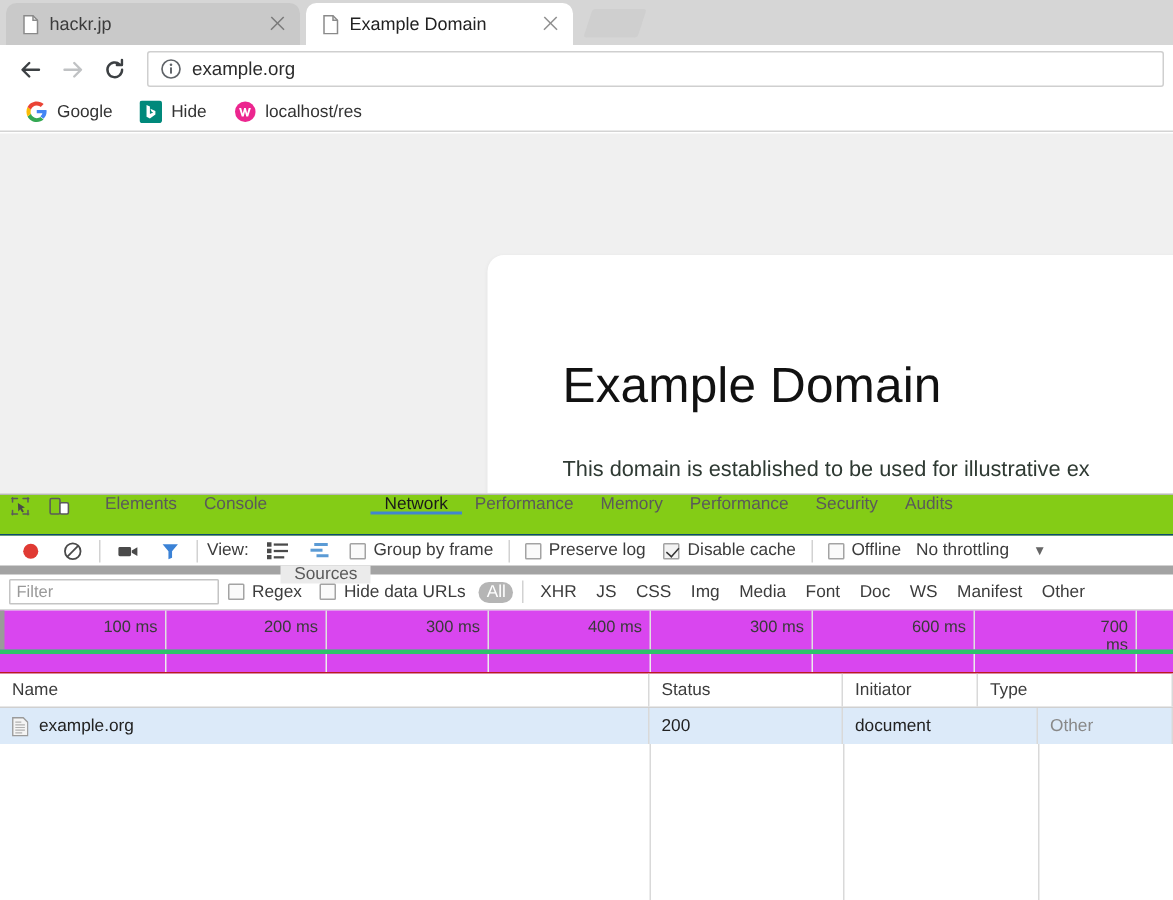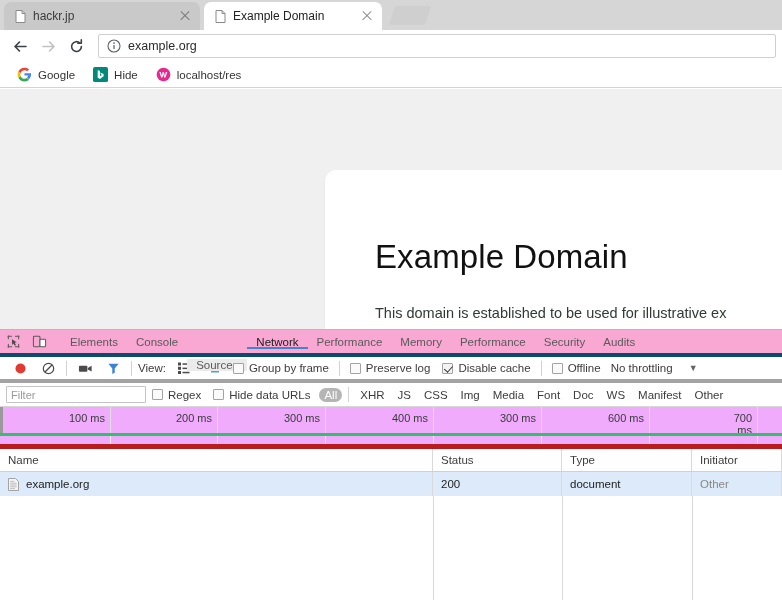--- a/index.html
+++ b/index.html
@@ -89,40 +89,40 @@
   .pagepara { margin-top:29px; font-size:14.5px; color:#2f3a33;
     white-space:nowrap; }
 
   
   .devtools {
     position:absolute; left:0; top:329px; width:782px; height:271px;
     background:#fff; border-top:1px solid #b8b8b8;
     display:flex; flex-direction:column;
   }
   .dt-tabbar {
-    height:27px; display:flex; align-items:center;
-    border-bottom:4px solid #0c4a6e; background:#f9a8d4; flex:none;
+    height:27px; display:flex; align-items:flex-start;
+    border-bottom:1px solid #0c4a6e; background:#84cc16; flex:none;
   }
   .dt-iconbtn { width:26px; display:flex; align-items:center;
     justify-content:center; flex:none; }
   .dt-sep { width:1px; background:#d2d2d2; margin:6px 4px; flex:none; }
   .dt-tab {
     display:flex; align-items:center; padding:0 9px;
     font-size:11.5px; color:#5a5a5a; position:relative; flex:none;
   }
   .dt-tab.hover { background:#ebebeb;margin-top:47px; }
   .dt-tab.active { color:#1a1a1a; }
   .dt-tab.active::after {
     content:""; position:absolute; left:0; right:0; bottom:-1px;
     height:2px; background:#4285cf;
   }
 
   .dt-toolbar {
     height:26px; display:flex; align-items:center;
-    border-bottom:4px solid #a3a3a3; padding-left:6px; gap:0; flex:none;
+    border-bottom:6px solid #a3a3a3; padding-left:6px; gap:0; flex:none;
     font-size:11.5px; color:#3c3c3c;
   }
   .tb-icon { width:28px; height:24px; display:flex; align-items:center;
     justify-content:center; flex:none; }
   .tb-divider { width:1px; height:15px; background:#d2d2d2; margin:0 4px; flex:none; }
   .tb-label { padding:0 5px 0 2px; color:#3c3c3c; }
   .chk { display:flex; align-items:center; gap:5px; padding:0 6px; }
   .box {
     width:11px; height:11px; border:1px solid #a3a3a3; background:#fafafa;
     border-radius:1px; flex:none; position:relative;
@@ -146,21 +146,21 @@
     font-size:11px; color:#333; padding:0 4px; border-radius:1px;
     font-family:"Liberation Sans", sans-serif;
   }
   .filterinput::placeholder { color:#999; }
   .typebtn { padding:1px 5px; border-radius:8px; color:#3c3c3c; margin:0 1px; }
   .typebtn.active { background:#b5b5b5; color:#fff; }
   .typelist { display:flex; align-items:center; gap:1px; margin-left:2px; }
 
   
   .dt-overview { height:42px; position:relative; flex:none;
-    border-bottom:5px solid #b91c1c; background:#f0abfc; }
+    border-bottom:1px solid #b91c1c; background:#d946ef; }
   .ov-ruler { position:absolute; left:0; top:0; right:0; height:26px; }
   .ov-tick { position:absolute; top:0; width:1px; height:26px; background:#e0e0e0; }
   .ov-label { position:absolute; top:5px; font-size:11px; color:#3a3a3a;
     text-align:right; transform:translateX(-100%); padding-right:5px; }
   .ov-green { position:absolute; left:0; right:0; top:26px; height:2.5px;
     background:#2ec36a; }
   .ov-grid { position:absolute; left:0; right:0; top:29px; bottom:0; }
   .ov-gline { position:absolute; top:0; bottom:0; width:1px; background:#ececec; }
   .ov-leftmark { position:absolute; left:0; top:0; width:3px; height:26px;
     background:#9a9a9a; }
@@ -444,22 +444,22 @@
         <div class="ov-gline" style="left:541px"></div>
         <div class="ov-gline" style="left:649px"></div>
         <div class="ov-gline" style="left:757px"></div>
       </div>
     </div>
 
     <div class="dt-table">
       <div class="th-row">
         <div class="cell c-name">Name</div>
         <div class="cell c-status">Status</div>
+        <div class="cell c-init">Initiator</div>
         <div class="cell c-type">Type</div>
-        <div class="cell c-init">Initiator</div>
       </div>
       <div class="tr-row">
         <div class="cell c-name">
           <span class="rowicon">
             <svg width="11" height="13" viewBox="0 0 11 13">
                 <path d="M.5 .5h7l3 3v9H.5z" fill="#f4f4f4" stroke="#9a9a9a" stroke-width=".9"></path>
                 <path d="M2.2 3.4h4M2.2 5.2h6.4M2.2 7h6.4M2.2 8.8h6.4M2.2 10.6h4.6" stroke="#b0b0b0" stroke-width=".8"></path>
               </svg>
           </span>
           <span>example.org</span>

